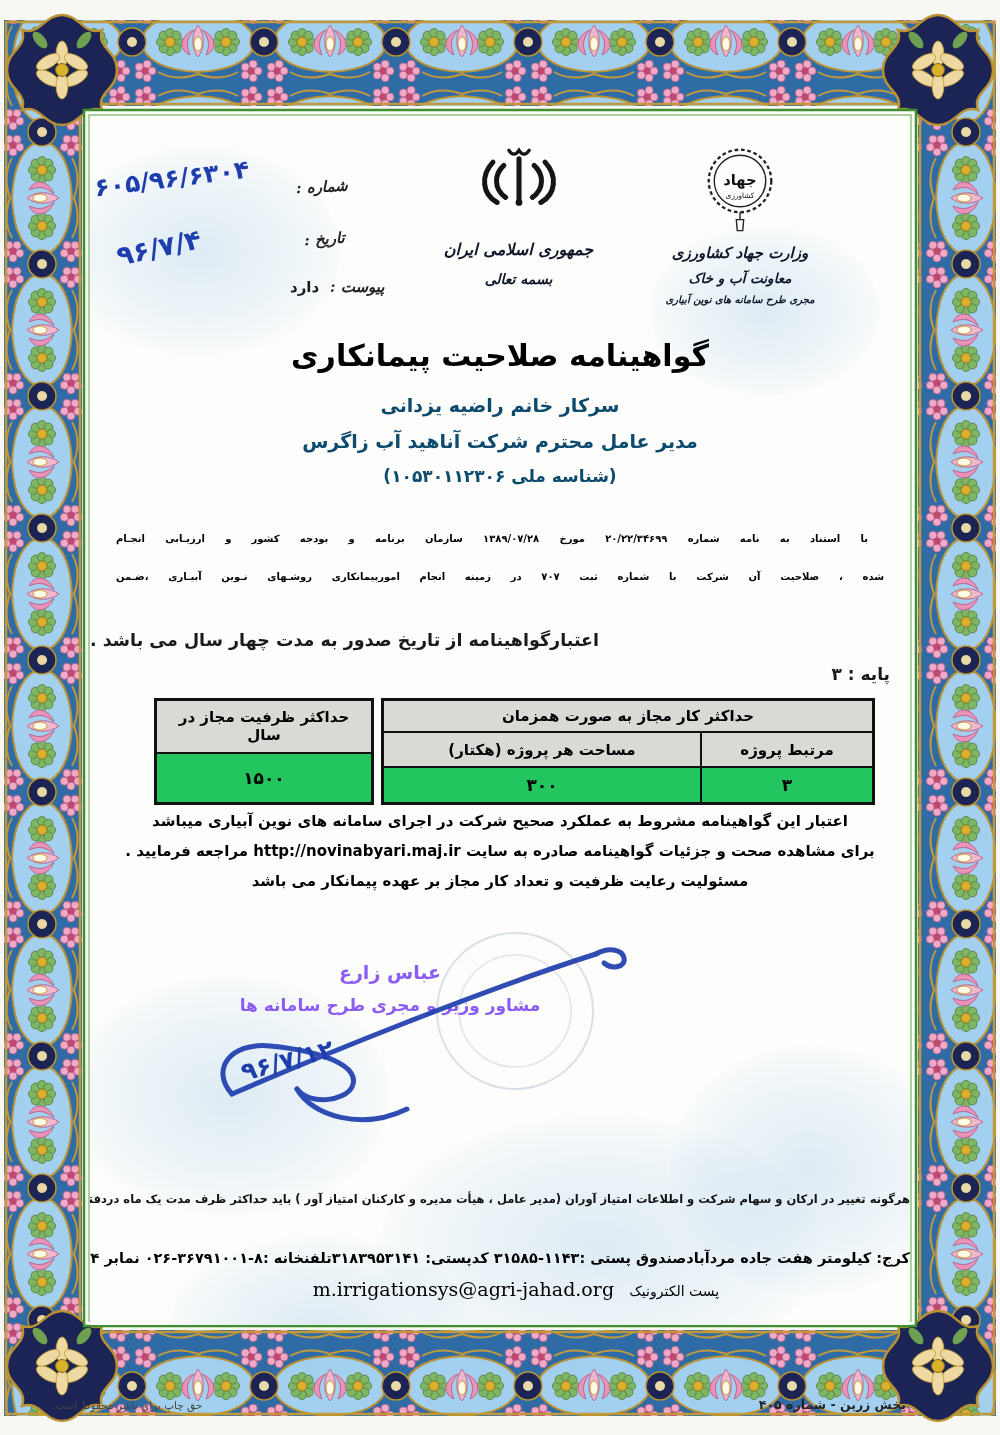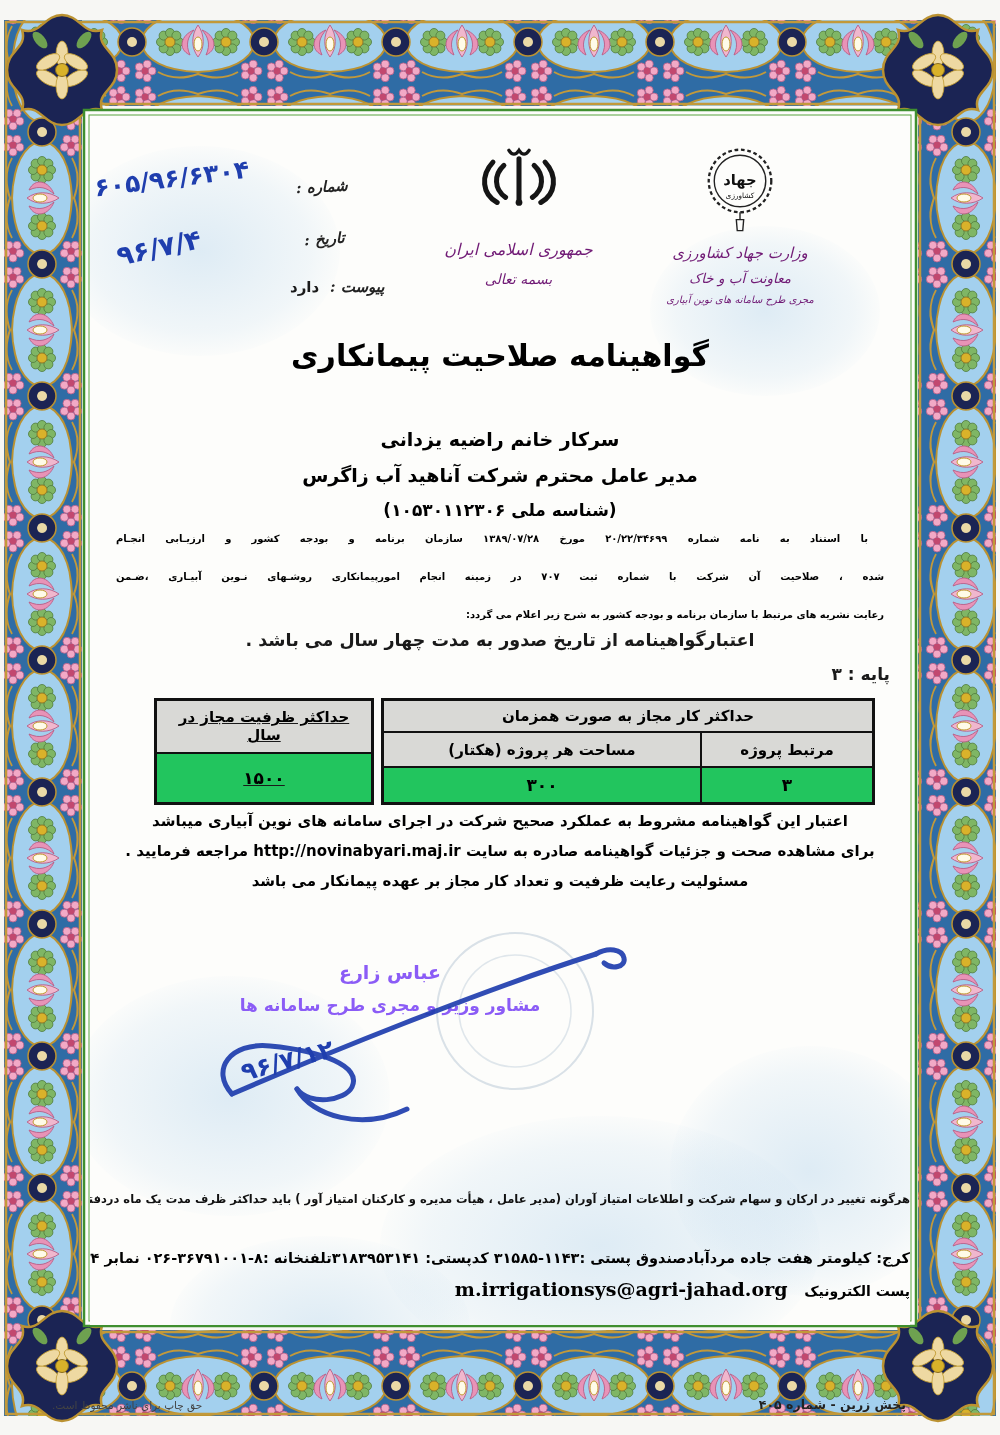--- a/index.html
+++ b/index.html
@@ -9,58 +9,58 @@
   
   .paper{position:absolute;left:90px;top:116px;width:820px;height:1209px;background:#fdfdfb;overflow:hidden;}
   .blob{position:absolute;border-radius:50%;pointer-events:none;
         background:radial-gradient(ellipse at center, rgba(150,195,230,.30) 0%, rgba(150,195,230,.12) 55%, rgba(150,195,230,0) 75%);}
   
   .meta-label{position:absolute;font-family:"DejaVu Serif",serif;font-style:italic;font-weight:bold;font-size:15px;color:#222;}
   .handw{position:absolute;color:#1f3eae;font-size:25px;font-weight:bold;letter-spacing:2px;
          font-family:"DejaVu Sans",sans-serif;}
   .center-emblem{position:absolute;left:346px;top:30px;width:165px;text-align:center;}
   .right-logo{position:absolute;left:566px;top:30px;width:168px;text-align:center;}
-  .script{font-family:"DejaVu Serif",serif;font-style:italic;font-weight:normal;color:#701a75;}
+  .script{font-family:"DejaVu Serif",serif;font-style:italic;font-weight:bold;color:#0f172a;}
   .title{position:absolute;top:222px;left:0;width:100%;text-align:center;font-size:30px;font-weight:bold;color:#000;}
-  .recipient{position:absolute;top:272px;left:0;width:100%;text-align:center;font-weight:bold;color:#000000;margin-top:34px;}
+  .recipient{position:absolute;top:272px;left:0;width:100%;text-align:center;font-weight:bold;color:#0c4a6e;}
   .recipient .r1{font-size:19px;line-height:35px;}
   .recipient .r2{font-size:19px;line-height:36px;}
   .recipient .r3{font-size:17px;line-height:34px;}
   .recipient .r4{font-size:17px;line-height:34px;}
   .para{position:absolute;top:404px;left:26px;right:26px;font-size:10px;font-weight:bold;color:#000;}
   .para .pl{line-height:38px;white-space:nowrap;}
   .para .just{text-align:justify;text-align-last:justify;}
   .para .p1{padding-right:16px;}
   .para .p3{text-align:right;}
-  .validity{position:absolute;top:514px;left:0;width:100%;text-align:center;font-size:17.5px;font-weight:bold;}
+  .validity{position:absolute;top:514px;left:0;width:100%;text-align:left;font-size:17.5px;font-weight:bold;}
   .grade{position:absolute;top:548px;right:20px;font-size:17px;font-weight:bold;}
   
   .cert-table-wrap{position:absolute;top:582px;left:46px;width:739px;display:flex;gap:7px;}
   table.ct{border-collapse:collapse;border:3px solid #111;background:#fff;}
   table.ct td{border:2px solid #111;text-align:center;vertical-align:middle;
               font-size:15px;font-weight:bold;color:#000;padding:0 4px;}
   table.ct tr.hd td{background:#d9d9d6;height:30px;}
   table.ct tr.sub td{background:#d9d9d6;height:33px;}
   table.ct tr.val td{height:34px;font-size:17px;background:#22c55e;}
   .ct-right{width:494px;}
-  .ct-left{width:220px;text-decoration:underline;}
+  .ct-left{width:220px;}
   .conditions{position:absolute;top:690px;left:0;width:100%;text-align:center;
               font-size:15px;font-weight:bold;line-height:30px;color:#000;}
   
   .sig-block{position:absolute;top:845px;left:120px;width:360px;text-align:center;font-weight:bold;color:#8b5cf6;}
   .sig-name{font-size:19px;}
   .sig-title{font-size:17px;margin-top:12px;}
   .sig-date{position:absolute;left:150px;top:930px;color:#1f3eae;font-size:25px;font-weight:bold;
             transform:rotate(-15deg);letter-spacing:3px;}
   .stamp-svg,.sig-svg{position:absolute;pointer-events:none;}
   .footnote{position:absolute;top:1076px;left:0;width:100%;text-align:center;white-space:nowrap;
             font-size:11.5px;font-weight:bold;color:#111;}
   .contact1{position:absolute;top:1134px;left:0;width:100%;text-align:center;white-space:nowrap;
             font-size:14.5px;font-weight:bold;color:#000;}
-  .contact2{position:absolute;top:1162px;left:0;width:100%;text-align:right;font-weight:bold;color:#000;}
+  .contact2{position:absolute;top:1162px;left:16px;width:100%;text-align:center;font-weight:normal;color:#000;}
   .contact2 .lbl{font-size:14px;}
   .contact2 .eml{font-family:"DejaVu Serif",serif;font-size:19px;direction:ltr;unicode-bidi:embed;}
   .outside-copyright{position:absolute;left:52px;top:1399px;font-size:10.5px;color:#444;direction:rtl;}
   .outside-series{position:absolute;right:94px;top:1397px;font-size:12.5px;color:#222;font-weight:bold;}
   .ltr{direction:ltr;unicode-bidi:embed;display:inline-block;}
 </style>
 </head>
 <body>
 
 <div class="page">
@@ -214,21 +214,20 @@
 
     <div class="recipient">
       <div class="r1">سرکار خانم راضیه یزدانی</div>
       <div class="r2">مدیر عامل محترم شرکت آناهید آب زاگرس</div>
       <div class="r3">(شناسه ملی ۱۰۵۳۰۱۱۲۳۰۶)</div>
     </div>
 
     <div class="para">
       <div class="pl just p1">با استناد به نامه شماره ۲۰/۲۲/۳۴۶۹۹ مورخ ۱۳۸۹/۰۷/۲۸ سازمان برنامه و بودجه کشور و ارزیـابی انجـام</div>
       <div class="pl just">شده ، صلاحیت آن شرکت با شماره ثبت ۷۰۷ در زمینه انجام امورپیمانکاری روشـهای نـوین آبیـاری ،ضـمن</div>
-      <div class="pl p3">رعایت نشریه های مرتبط با سازمان برنامه و بودجه کشور به شرح زیر اعلام می گردد:</div>
     </div>
 
     <div class="validity">اعتبارگواهینامه از تاریخ صدور به مدت چهار سال می باشد .</div>
     <div class="grade">پایه : ۳</div>
 
     <div class="cert-table-wrap">
       <table class="ct ct-right">
         <tbody>
             <tr class="hd">
           <td colspan="2">حداکثر کار مجاز به صورت همزمان</td>

